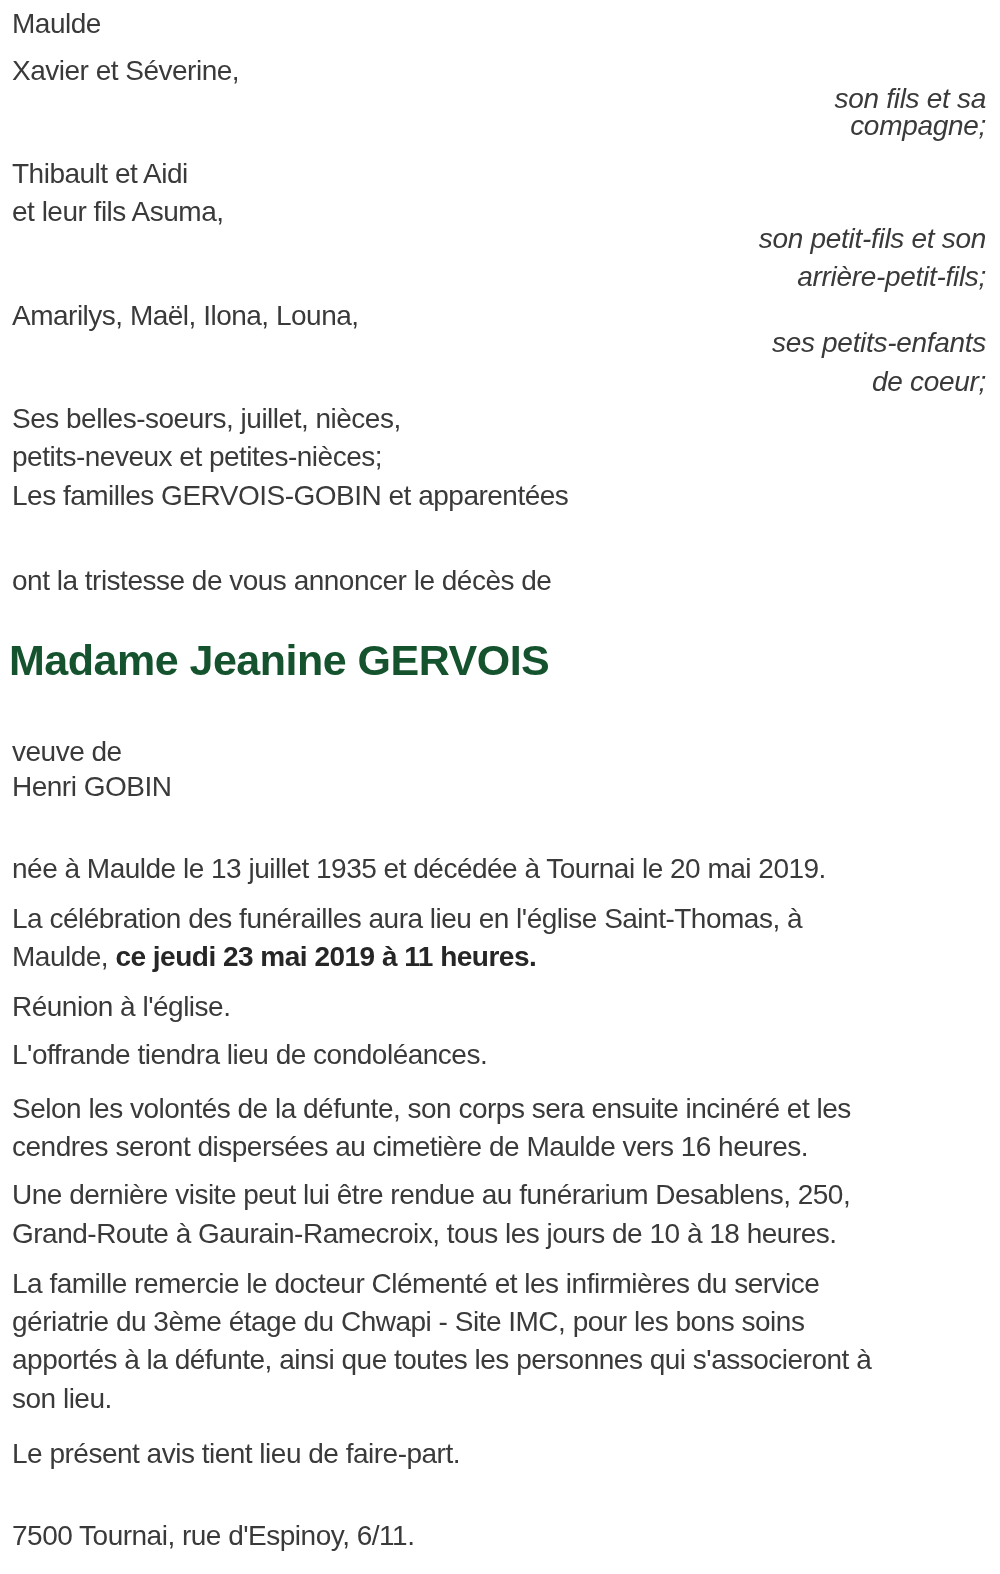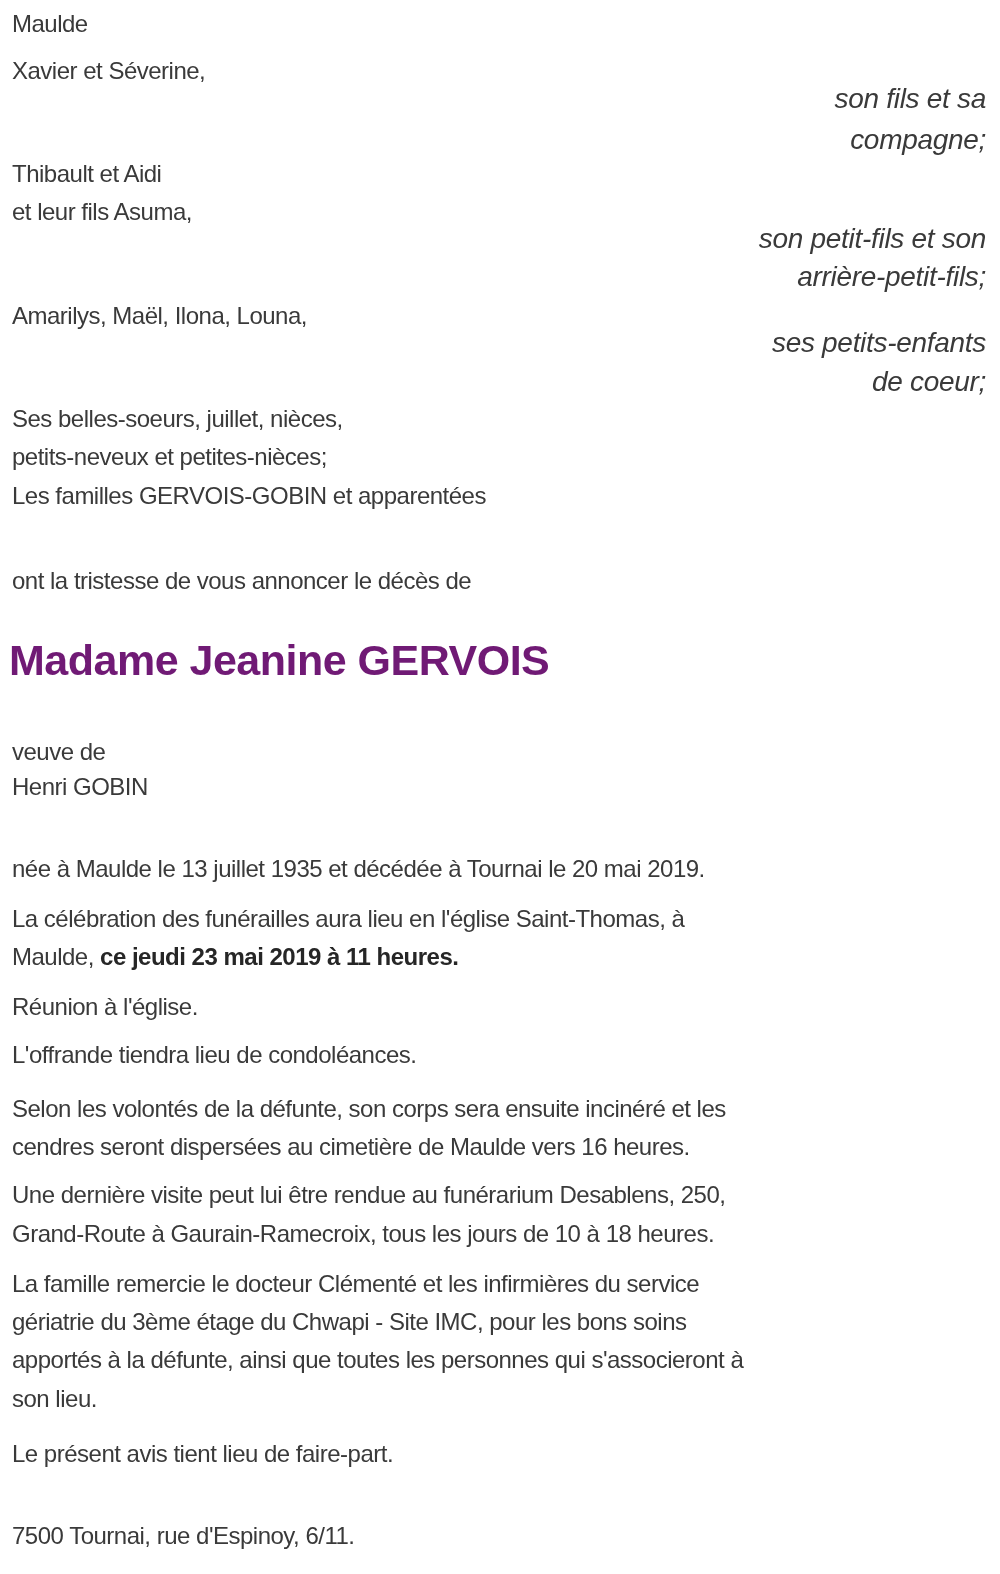--- a/index.html
+++ b/index.html
@@ -12,21 +12,21 @@
     width: 1000px;
     height: 1574px;
     background: #ffffff;
     overflow: hidden;
     font-family: "Liberation Sans", "DejaVu Sans", sans-serif;
     color: #3a3a3a;
   }
   .ln {
     position: absolute;
     left: 12px;
-    font-size: 24px;
+    font-size: 28px;
     line-height: 32px;
     letter-spacing: -0.5px;
     white-space: nowrap;
     color: #3a3a3a;
     text-align: center;
   }
   .rn {
     position: absolute;
     right: 14px;
     font-size: 28px;
@@ -38,37 +38,37 @@
     color: #3a3a3a;
   }
   .heading {
     position: absolute;
     left: 9px;
     font-size: 43px;
     line-height: 48px;
     letter-spacing: -0.5px;
     font-weight: bold;
     white-space: nowrap;
-    color: #701a75;
+    color: #14532d;
   }
   .b {
     font-weight: bold;
     color: #262626;
   }
 </style>
 </head>
 <body>
 
 <div class="doc">
 
   <div class="ln" style="top:8px">Maulde</div>
 
   <div class="ln" style="top:55px">Xavier et Séverine,</div>
   <div class="rn" style="top:83px">son fils et sa</div>
-  <div class="rn" style="top:124px">compagne;</div>
+  <div class="rn" style="top:110px">compagne;</div>
 
   <div class="ln" style="top:158px">Thibault et Aidi</div>
   <div class="ln" style="top:196px">et leur fils Asuma,</div>
   <div class="rn" style="top:223px">son petit-fils et son</div>
   <div class="rn" style="top:261px">arrière-petit-fils;</div>
 
   <div class="ln" style="top:300px">Amarilys, Maël, Ilona, Louna,</div>
   <div class="rn" style="top:327px">ses petits-enfants</div>
   <div class="rn" style="top:366px">de coeur;</div>
 

